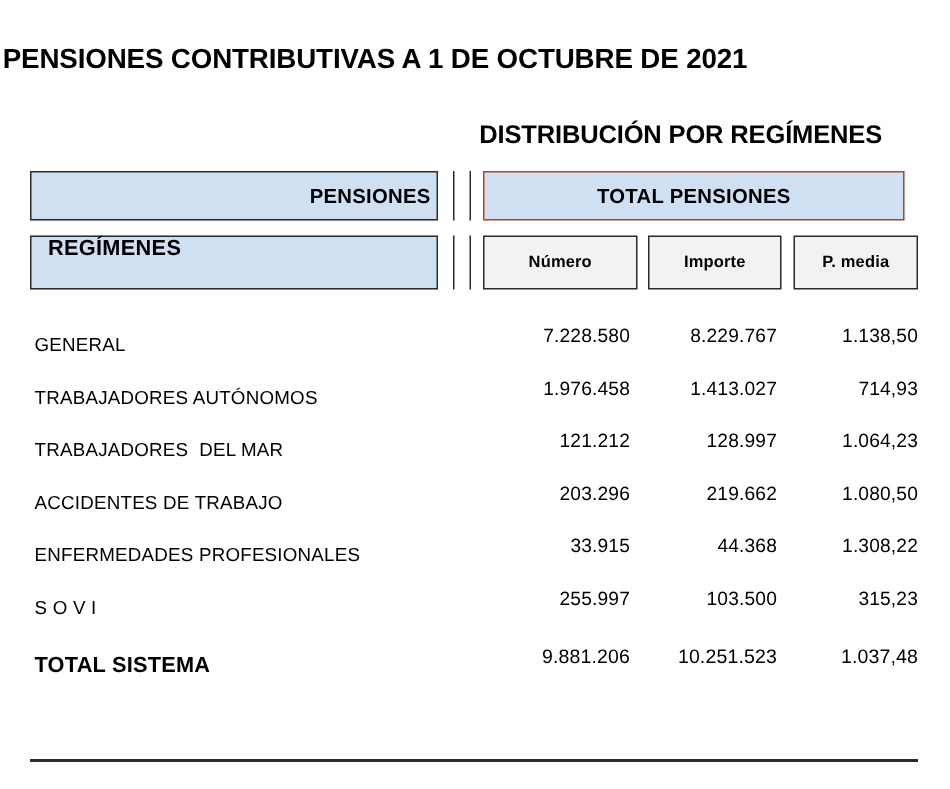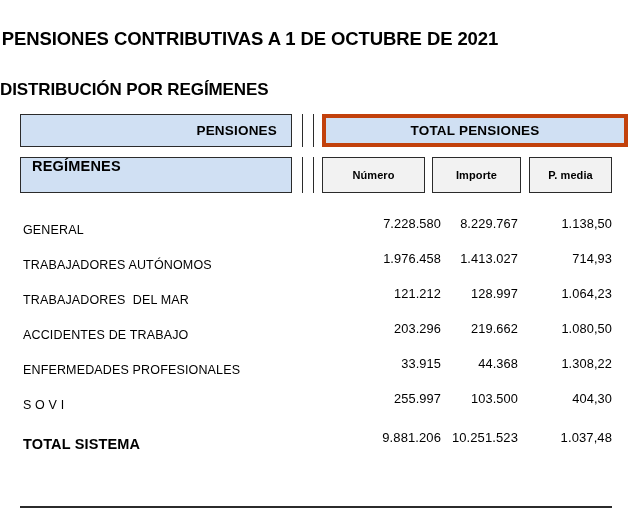--- a/index.html
+++ b/index.html
@@ -31,53 +31,53 @@
     font-size: 18.5px;
     font-weight: bold;
     letter-spacing: -0.1px;
     color: #000;
   }
   .title-sub {
     position: absolute;
     left: 0;
     top: 80px;
     width: 588px;
-    text-align: left;
+    text-align: right;
     font-size: 17px;
     font-weight: bold;
     letter-spacing: -0.1px;
     color: #000;
   }
 
   
   .hdr-pensiones {
     position: absolute;
     left: 20px;
     top: 114px;
     width: 272px;
     height: 33px;
     background: #d0e0f3;
     border: 1px solid #2b2b2b;
     box-sizing: border-box;
     display: flex;
     align-items: center;
     justify-content: flex-end;
-    padding-right: 14px;
+    padding-right: 4px;
     font-size: 13.5px;
     font-weight: bold;
     letter-spacing: 0.2px;
   }
   .hdr-total-pensiones {
     position: absolute;
     left: 322px;
     top: 114px;
-    width: 306px;
+    width: 281px;
     height: 33px;
     background: #d0e0f3;
-    border: 4px solid #c2410c;
+    border: 1px solid #c2410c;
     box-sizing: border-box;
     display: flex;
     align-items: center;
     justify-content: center;
     font-size: 13.5px;
     font-weight: bold;
     letter-spacing: 0.2px;
   }
 
   
@@ -150,21 +150,21 @@
     letter-spacing: 0.15px;
     white-space: pre;
     margin-top: 13px;
   }
   .row .num {
     position: absolute;
     text-align: right;
     font-size: 12.8px;
     letter-spacing: 0.1px;
   }
-  .row .c1 { right: 171px; }
+  .row .c1 { right: 192px; }
   .row .c2 { right: 94px;  }
   .row .c3 { right: 0px;   }
 
   .row.total {
     height: 42px;
   }
   .row.total .label {
     font-size: 14.5px;
     font-weight: bold;
     letter-spacing: 0.15px;
@@ -251,21 +251,21 @@
       <span class="label">ENFERMEDADES PROFESIONALES</span>
       <span class="num c1">33.915</span>
       <span class="num c2">44.368</span>
       <span class="num c3">1.308,22</span>
     </div>
 
     <div class="row">
       <span class="label">S O V I</span>
       <span class="num c1">255.997</span>
       <span class="num c2">103.500</span>
-      <span class="num c3">404,30</span>
+      <span class="num c3">315,23</span>
     </div>
 
     <div class="row total">
       <span class="label">TOTAL SISTEMA</span>
       <span class="num c1">9.881.206</span>
       <span class="num c2">10.251.523</span>
       <span class="num c3">1.037,48</span>
     </div>
 
   </div>

